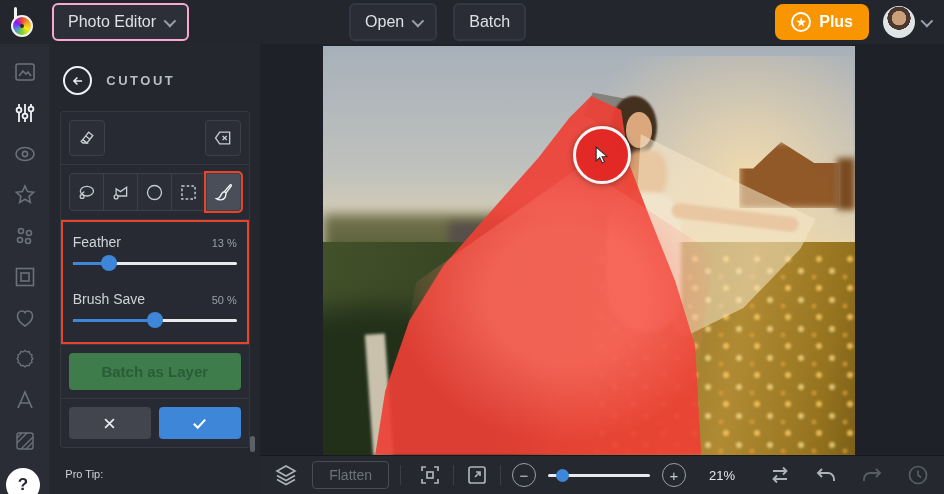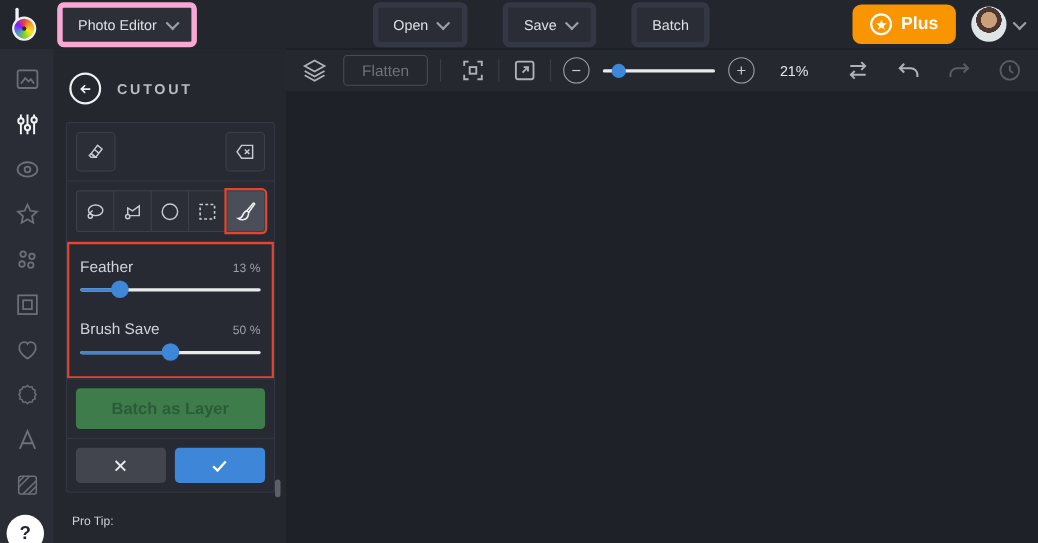--- a/index.html
+++ b/index.html
@@ -10,25 +10,25 @@
   
   .topbar { height:44px; background:#24262e; display:flex; align-items:center;
     padding:0 14px 0 8px; position:relative; z-index:30; }
   .logo { width:34px; height:34px; position:relative; margin-right:10px; }
   .logo .stem { position:absolute; left:6px; top:2px; width:3px; height:22px; background:#f2f3f5; border-radius:2px; }
   .logo .wheel { position:absolute; left:3px; bottom:2px; width:22px; height:22px; border-radius:50%;
     background:conic-gradient(#e5493a,#f5a623,#f8e71c,#7ed321,#4a90d9,#9013fe,#e5493a);
     border:2px solid #f2f3f5; }
   .logo .wheel::after{ content:""; position:absolute; left:7px; top:7px; width:4px; height:4px; border-radius:50%; background:#2b2d34;}
   .tb-btn { display:flex; align-items:center; gap:8px; background:#2c2f38; color:#dde0e5;
-    border:5px solid #f9a8d4; border-radius:6px; padding:8px 14px; font-size:13px; cursor:pointer; }
+    border:2px solid #f9a8d4; border-radius:6px; padding:8px 14px; font-size:16px; cursor:pointer; }
   .tb-btn.plain { background:#2a2d36; border-color:#343845; }
   .chev { width:9px; height:9px; border-right:2px solid #9aa0aa; border-bottom:2px solid #9aa0aa;
     transform:rotate(45deg) translateY(-2px); }
-  .tb-center { display:flex; gap:32px; margin-left:160px; }
+  .tb-center { display:flex; gap:16px; margin-left:160px; }
   .tb-right { margin-left:auto; display:flex; align-items:center; gap:14px; }
   .plus-btn { background:#f99500; border:none; border-radius:8px; color:#fff; font-size:16px;
     display:flex; align-items:center; gap:8px; padding:8px 16px; cursor:pointer; font-weight:bold; }
   .star-circ { width:20px; height:20px; border:2px solid #fff; border-radius:50%;
     display:flex; align-items:center; justify-content:center; font-size:11px; color:#fff; }
   .avatar-wrap { display:flex; align-items:center; gap:6px; cursor:pointer; }
   .avatar { width:32px; height:32px; border-radius:50%;
     background:radial-gradient(circle at 50% 38%, #caa07a 0 28%, #4a3830 29% 45%, #dfe4e6 46% 100%); }
 
   
@@ -76,21 +76,21 @@
   .confirm-row { display:flex; gap:8px; }
   .x-btn { flex:1; height:32px; background:#42454e; border:none; border-radius:4px; color:#e8eaed;
     display:flex; align-items:center; justify-content:center; cursor:pointer; }
   .ok-btn { flex:1; height:32px; background:#3d86d8; border:none; border-radius:4px; color:#fff;
     display:flex; align-items:center; justify-content:center; cursor:pointer; }
   .protip { padding:20px 16px 0 16px; }
   .protip-label { color:#cfd2d6; font-size:11px; margin-bottom:14px; }
   .panel-scroll { position:absolute; right:5px; top:392px; width:5px; height:16px; background:#5c6068; border-radius:3px; }
 
   
-  .canvas-col { flex:1; display:flex; position:relative; }
+  .canvas-col { flex:1; display:flex; flex-direction:column; position:relative; }
   .workspace { flex:1; position:relative; background:#1e2127; overflow:hidden; }
   .photo { position:absolute; left:63px; top:2px; width:532px; height:409px; overflow:hidden; background:#b9bfc5; }
   .photo > div { position:absolute; }
   .sky { inset:0; background:linear-gradient(180deg,#a7b0ba 0%,#bfc1bd 30%,#d8cfb6 44%,#e9d7b0 52%,#e6cfa0 56%); }
   .sunglow { left:230px; top:10px; width:300px; height:260px;
     background:radial-gradient(circle at 65% 45%, rgba(255,225,170,.75) 0%, rgba(255,220,160,.25) 45%, transparent 70%); }
   .treeline { left:0; top:168px; width:300px; height:68px; filter:blur(6px);
     background:linear-gradient(180deg,#6a6a44 0%,#4a532c 55%,#35431f 100%); opacity:.9; }
   .house-l1 { left:126px; top:176px; width:54px; height:30px; background:#57504a; filter:blur(4px); }
   .house-l2 { left:202px; top:184px; width:44px; height:22px; background:#6b6252; filter:blur(4px); }
@@ -155,24 +155,20 @@
   <button class="tb-btn">
     <span>Photo Editor</span>
     <span class="chev"></span>
   </button>
   <div class="tb-center">
     <button class="tb-btn plain">
       <span>Open</span>
       <span class="chev"></span>
     </button>
     <button class="tb-btn plain">
-      <span>Save</span>
-      <span class="chev"></span>
-    </button>
-    <button class="tb-btn plain">
       <span>Batch</span>
     </button>
   </div>
   <div class="tb-right">
     <button class="plus-btn">
       <span class="star-circ">★</span>
       <span>Plus</span>
     </button>
     <div class="avatar-wrap">
       <div class="avatar"></div>

